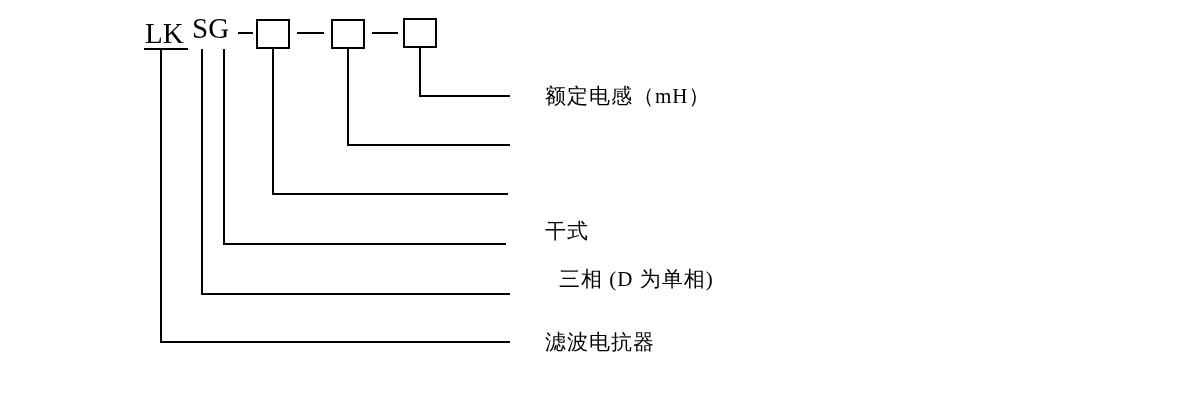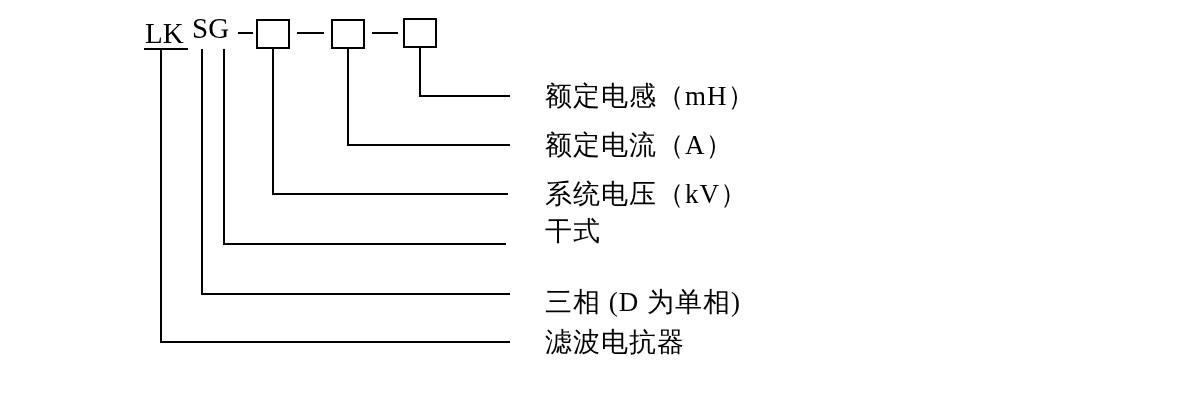--- a/index.html
+++ b/index.html
@@ -26,21 +26,21 @@
   .spec-box {
     position: absolute;
     width: 34px;
     height: 30px;
     border: 2px solid #000000;
     background: #ffffff;
   }
   .label {
     position: absolute;
     left: 545px;
-    font-size: 27px;
+    font-size: 21px;
     line-height: 30px;
     letter-spacing: 1px;
     white-space: nowrap;
     color: #000000;
   }
 </style>
 </head>
 <body>
 
 <div class="canvas">
@@ -66,19 +66,17 @@
   <div class="line vline" style="left:419px; top:48px; height:49px;"></div>
 
   <div class="line hline" style="left:419px; top:95px; width:91px;"></div>
   <div class="line hline" style="left:347px; top:144px; width:163px;"></div>
   <div class="line hline" style="left:272px; top:193px; width:236px;"></div>
   <div class="line hline" style="left:223px; top:243px; width:283px;"></div>
   <div class="line hline" style="left:201px; top:293px; width:309px;"></div>
   <div class="line hline" style="left:160px; top:341px; width:350px;"></div>
 
   <div class="label" style="top:81px;">额定电感（mH）</div>
-  <div class="label" style="top:130px;">额定电流（A）</div>
-  <div class="label" style="top:179px;">系统电压（kV）</div>
   <div class="label" style="top:216px;">干式</div>
-  <div class="label" style="top:287px;">三相 (D 为单相)</div>
+  <div class="label" style="top:264px;margin-left:14px;">三相 (D 为单相)</div>
   <div class="label" style="top:327px;">滤波电抗器</div>
 
 </div>
 
 </body></html>

